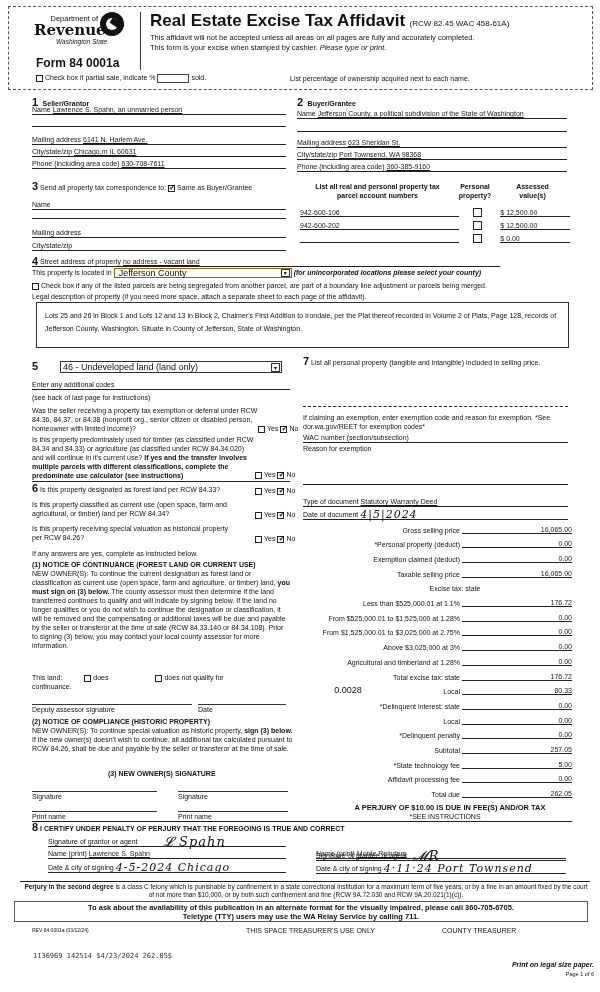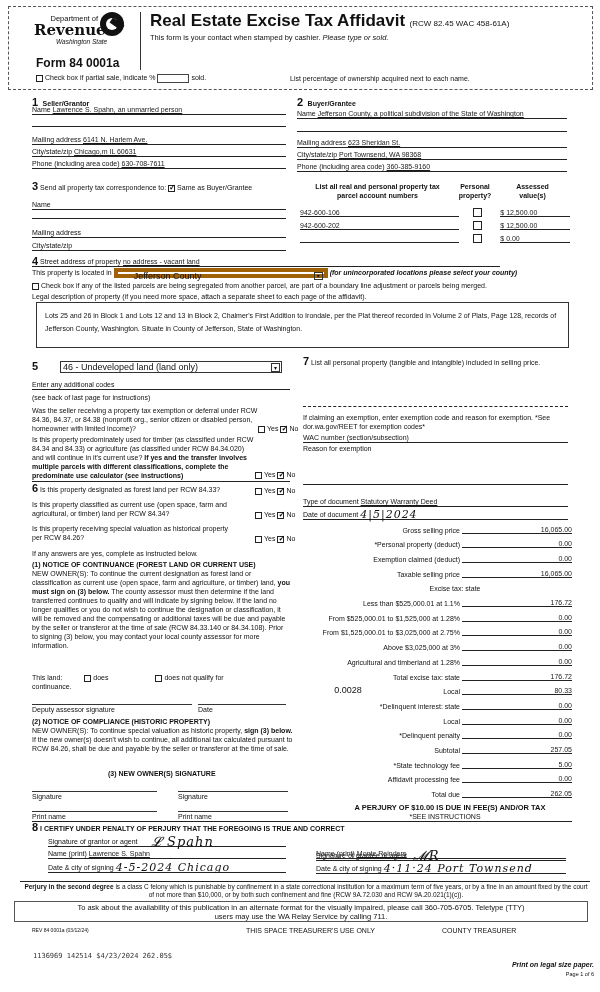--- a/index.html
+++ b/index.html
@@ -33,21 +33,22 @@
     <span class="abs" style="left:10px;top:9px;width:14px;height:6px;background:#111;transform:rotate(35deg);"></span>
   </span>
 </div>
 <div class="abs" style="left:36px;top:56px;font-size:12px;font-weight:bold;">Form 84 0001a</div>
 <div class="abs" style="left:140px;top:12px;height:58px;border-left:1px solid #333;"></div>
 <div class="abs" style="left:150px;top:11px;white-space:nowrap;text-align:center;">
   <span style="font-size:17px;font-weight:bold;">Real Estate Excise Tax Affidavit</span>
   <span style="font-size:8px;">(RCW 82.45 WAC 458-61A)</span>
 </div>
 <div class="abs md" style="left:150px;top:33px;width:440px;">
-  <div><span>This form is your contact when stamped by cashier.</span> <i>Please type or sold.</i></div>
+  <div>This affidavit will not be accepted unless all areas on all pages are fully and accurately completed.</div>
+  <div><span>This form is your excise when stamped by cashier.</span> <i>Please type or print.</i></div>
 </div>
 <div class="abs sm" style="left:36px;top:73px;white-space:nowrap;">
   <span class="cb"></span><span>Check box if partial sale, indicate %</span>
   <span style="display:inline-block;width:32px;height:9px;border:1px solid #444;vertical-align:middle;"></span>
   <span>sold.</span>
 </div>
 <div class="abs sm" style="left:290px;top:74px;">List percentage of ownership acquired next to each name.</div>
 
 <div class="abs" style="left:32px;top:92px;"><span class="secnum">1</span> <span class="bold sm">Seller/Grantor</span></div>
 <div class="abs sm row line" style="left:32px;top:104px;width:254px;height:11px;"><span>Name</span>&nbsp;<span class="fill">Lawrence S. Spahn, an unmarried person</span></div>
@@ -93,21 +94,21 @@
     <span>Mailing address</span>
   </div>
 <div class="abs sm row line" style="left:32px;top:240px;width:254px;height:11px;">
     <span>City/state/zip</span>
   </div>
 
 <div class="abs sm row line" style="left:32px;top:255px;width:220px;height:12px;"><span class="secnum">4</span>&nbsp;<span>Street address of property</span>&nbsp;<span class="fill">no address - vacant land</span></div>
 <div class="abs line" style="left:252px;top:266px;width:248px;"></div>
 <div class="abs sm" style="left:32px;top:268px;white-space:nowrap;">
   <span>This property is located in</span>
-  <span style="display:inline-block;width:214px;height:10px;border:4px solid #a16207;vertical-align:middle;position:relative;font-size:9px;line-height:9px;padding-left:16px;">
+  <span style="display:inline-block;width:178px;height:10px;border:1px solid #a16207;vertical-align:middle;position:relative;font-size:9px;line-height:9px;padding-left:4px;">
     <span>Jefferson County</span>
     <span style="position:absolute;right:1px;top:0;width:9px;height:8px;border:1px solid #333;font-size:6px;line-height:7px;text-align:center;">▾</span>
   </span>
   <i class="bold">(for unincorporated locations please select your county)</i>
 </div>
 <div class="abs sm" style="left:32px;top:281px;white-space:nowrap;"><span class="cb"></span><span>Check box if any of the listed parcels are being segregated from another parcel, are part of a boundary line adjustment or parcels being merged.</span></div>
 <div class="abs sm" style="left:32px;top:292px;white-space:nowrap;">Legal description of property (if you need more space, attach a separate sheet to each page of the affidavit).</div>
 <div class="abs" style="left:36px;top:302px;width:533px;height:46px;border:1px solid #333;padding:6px 8px;font-size:7px;line-height:13px;">
   <span>Lots 25 and 26 in Block 1 and Lots 12 and 13 in Block 2, Chalmer's First Addition to Irondale, per the Plat thereof recorded in Volume 2 of Plats, Page 128, records of Jefferson County, Washington.  Situate in County of Jefferson, State of Washington.</span>
 </div>
@@ -259,32 +260,32 @@
       <span class="val fill">262.05</span>
     </div>
   </div>
 <div class="abs sm bold" style="left:300px;top:803px;width:300px;text-align:center;font-size:7.5px;">A PERJURY OF $10.00 IS DUE IN FEE(S) AND/OR TAX</div>
 <div class="abs sm" style="left:300px;top:812px;width:290px;text-align:center;">*SEE INSTRUCTIONS</div>
 
 <div class="abs line" style="left:32px;top:821px;width:540px;"></div>
 <div class="abs sm bold" style="left:32px;top:823px;white-space:nowrap;"><span class="secnum">8</span> <span>I CERTIFY UNDER PENALTY OF PERJURY THAT THE FOREGOING IS TRUE AND CORRECT</span></div>
 <div class="abs sm row line" style="left:48px;top:835px;width:238px;height:12px;">
     <span>Signature of grantor or agent</span>
-    <span class="hand" style="margin-left:14px;font-size:13px;">𝓛 Spahn</span>
+    <span class="hand" style="margin-left:26px;font-size:13px;">𝓛 Spahn</span>
   </div>
 <div class="abs sm row line" style="left:48px;top:848px;width:238px;height:11px;"><span>Name (print)</span>&nbsp;<span class="fill">Lawrence S. Spahn</span></div>
 <div class="abs sm row line" style="left:48px;top:860px;width:238px;height:13px;"><span>Date &amp; city of signing</span>&nbsp;<span class="hand">4-5-2024 Chicago</span></div>
 <div class="abs sm row line" style="left:316px;top:849px;width:250px;height:12px;">
     <span>Signature of grantee or agent</span>
     <span class="hand" style="margin-left:6px;font-size:13px;">𝓜R</span>
   </div>
 <div class="abs sm row line" style="left:316px;top:848px;width:250px;height:11px;"><span>Name (print)</span>&nbsp;<span class="fill">Monte Reinders</span></div>
 <div class="abs sm row line" style="left:316px;top:860px;width:250px;height:14px;"><span>Date &amp; city of signing</span>&nbsp;<span class="hand">4·11·24 Port Townsend</span></div>
 
 <div class="abs line" style="left:20px;top:881px;width:570px;"></div>
 <div class="abs sm" style="left:22px;top:883px;width:568px;text-align:center;font-size:6.5px;line-height:8px;"><b>Perjury in the second degree</b> <span>is a class C felony which is punishable by confinement in a state correctional institution for a maximum term of five years, or by a fine in an amount fixed by the court of not more than $10,000, or by both such confinement and fine (RCW 9A.72.030 and RCW 9A.20.021(1)(c)).</span></div>
-<div class="abs md" style="left:14px;top:901px;width:574px;height:21px;border:1px solid #555;text-align:center;padding:1px 60px;font-size:7.5px;line-height:9px;"><span>To ask about the availability of this publication in an alternate format for the visually impaired, please call 360-705-6705. Teletype (TTY) users may use the WA Relay Service by calling 711.</span></div>
+<div class="abs md" style="left:14px;top:901px;width:574px;height:21px;border:1px solid #555;text-align:center;padding:1px 60px;font-size:7.5px;line-height:9px;font-weight:bold;"><span>To ask about the availability of this publication in an alternate format for the visually impaired, please call 360-705-6705. Teletype (TTY) users may use the WA Relay Service by calling 711.</span></div>
 <div class="abs" style="left:32px;top:927px;font-size:5px;">REV 84 0001a (03/12/24)</div>
 <div class="abs sm" style="left:246px;top:926px;">THIS SPACE TREASURER'S USE ONLY</div>
 <div class="abs sm" style="left:442px;top:926px;">COUNTY TREASURER</div>
 <div class="abs" style="left:33px;top:952px;font-family:'DejaVu Sans Mono',monospace;font-size:7px;color:#333;">1136969 142514 $4/23/2024 262.05$</div>
 <div class="abs" style="right:6px;top:961px;font-size:7px;font-weight:bold;font-style:italic;">Print on legal size paper.</div>
 <div class="abs" style="right:6px;top:971px;font-size:5.5px;">Page 1 of 6</div>
 
 </body></html>

